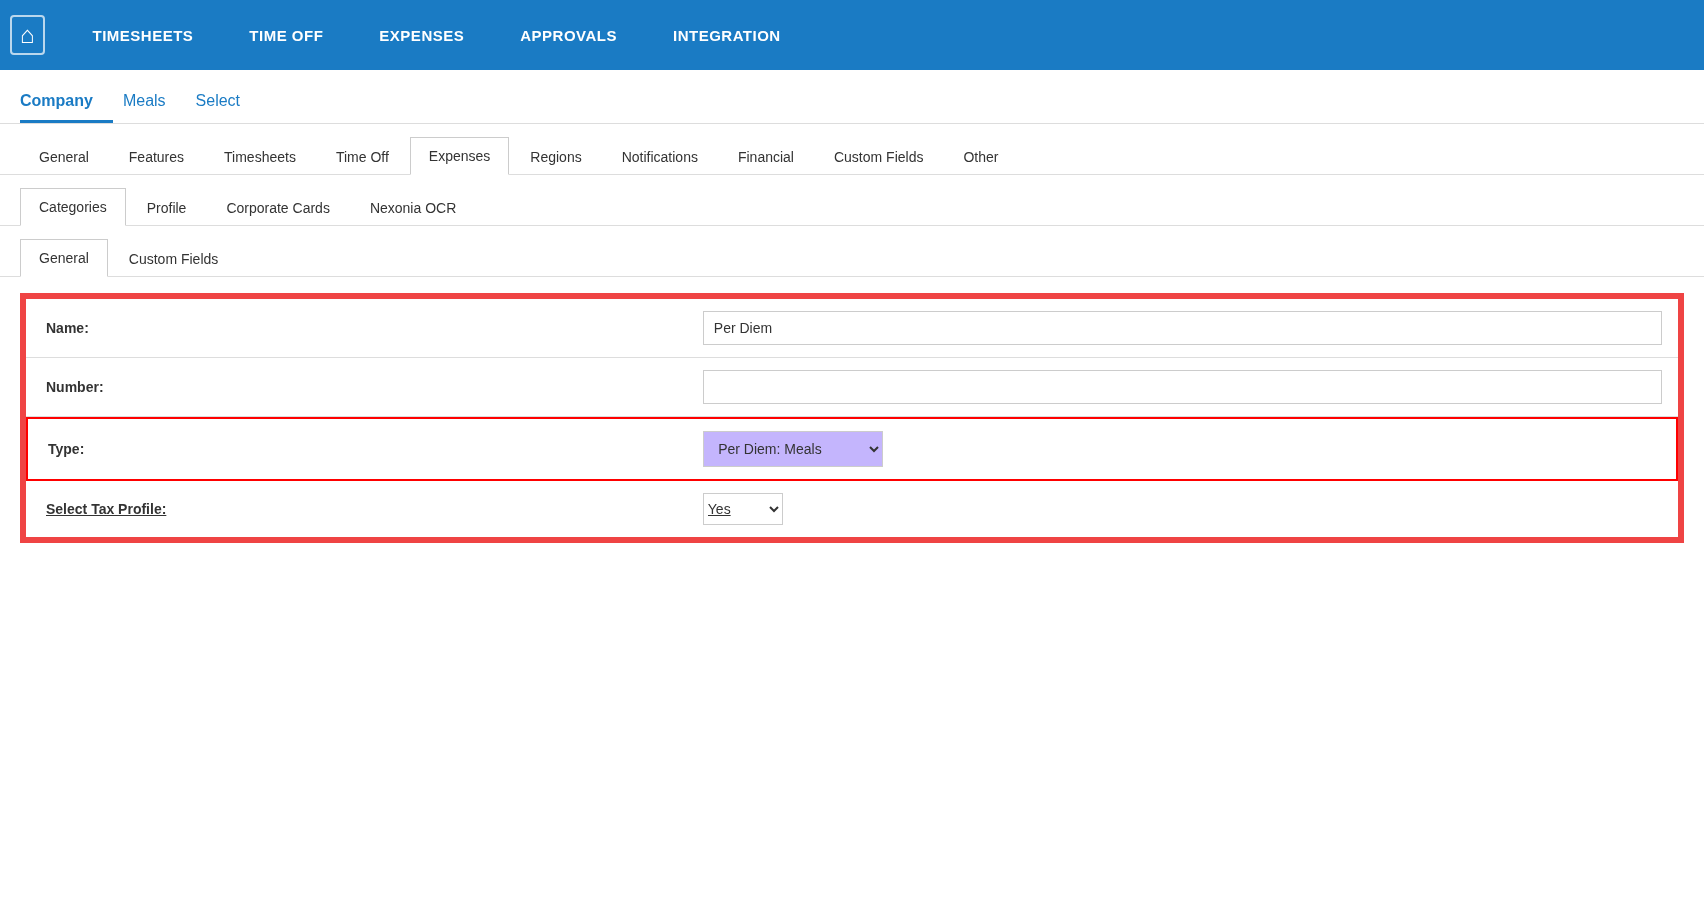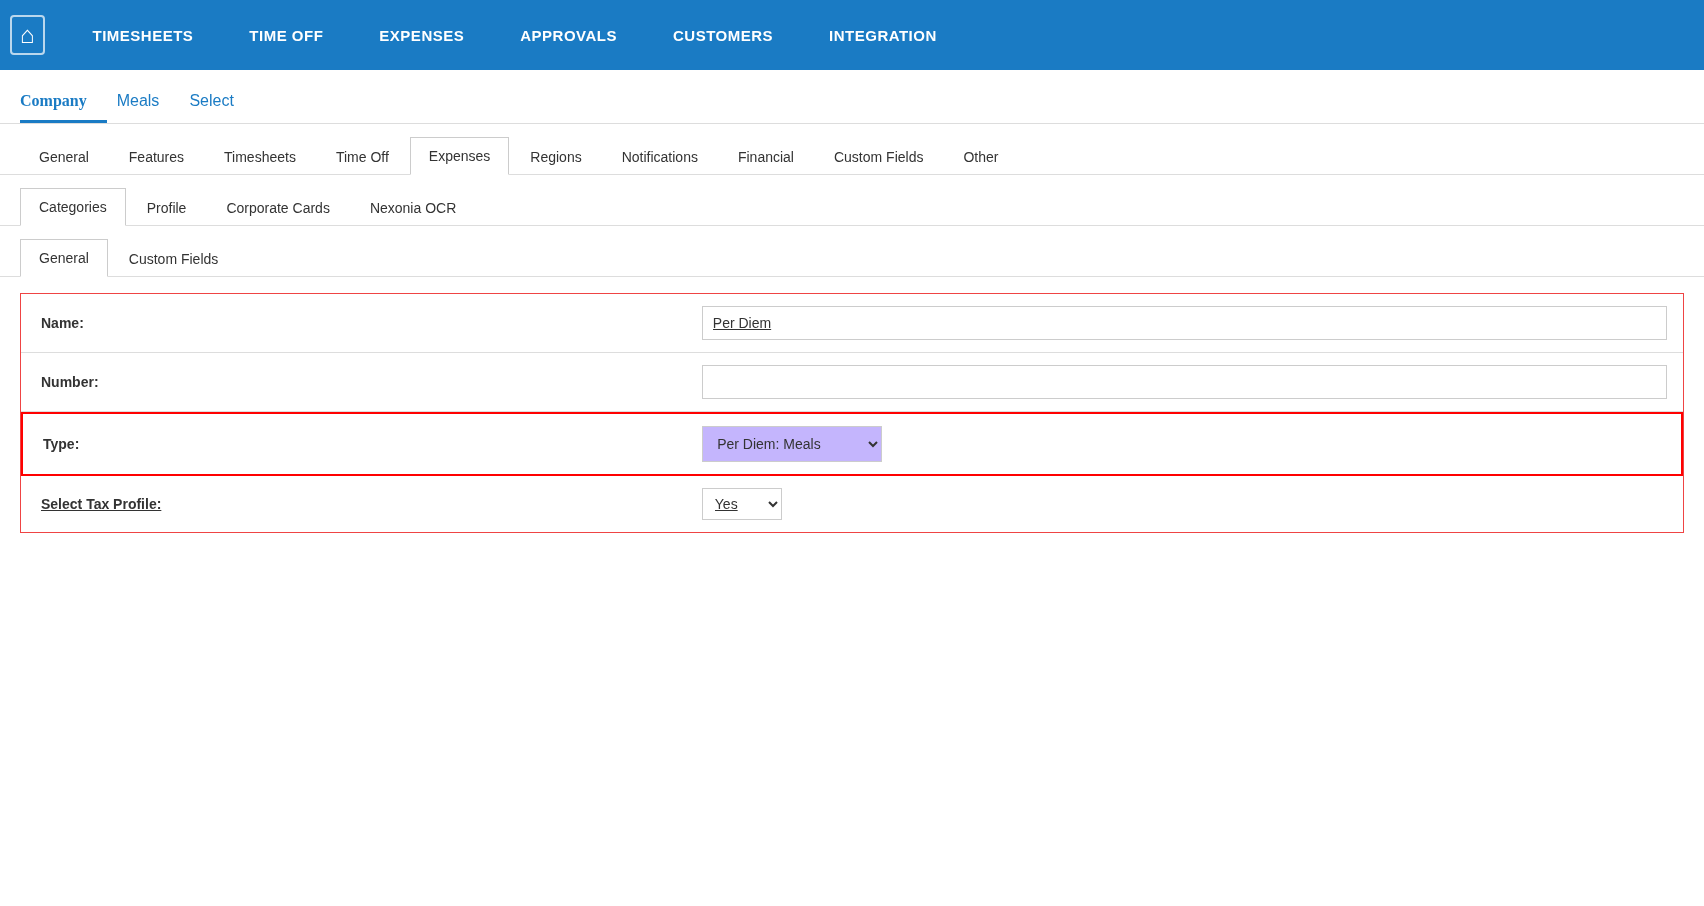--- a/index.html
+++ b/index.html
@@ -46,21 +46,20 @@
       font-size: 16px;
       font-weight: 500;
       padding: 14px 20px 10px 0;
       margin-right: 10px;
       cursor: pointer;
       border-bottom: 3px solid transparent;
     }
     .main-tab.active {
       border-bottom: 3px solid #1a7bc4;
       font-weight: bold;
-      font-family: Liberation Serif, serif;
     }
 
     
     .section-tabs {
       display: flex;
       align-items: flex-end;
       padding: 0 20px;
       margin-top: 12px;
       border-bottom: 1px solid #ddd;
     }
@@ -128,21 +127,21 @@
       bottom: -1px;
     }
     .third-tab.active {
       border: 1px solid #ccc;
       border-bottom: 1px solid #fff;
       background: #fff;
     }
 
     
     .form-area {
-      border: 1px solid #ef4444;
+      border: 6px solid #ef4444;
       margin: 16px 20px;
     }
     .form-row {
       display: flex;
       align-items: stretch;
       border-bottom: 1px solid #ddd;
     }
     .form-row:last-child {
       border-bottom: none;
       text-decoration: underline;
@@ -162,35 +161,34 @@
       display: flex;
       align-items: center;
     }
     .form-input {
       width: 100%;
       border: 1px solid #ccc;
       padding: 8px 10px;
       font-size: 14px;
       color: #333;
       outline: none;
-      text-decoration: underline;
     }
     .form-select {
       border: 1px solid #ccc;
       padding: 8px 10px;
       font-size: 14px;
       color: #333;
       background: #c4b5fd;
       appearance: auto;
       outline: none;
       min-width: 180px;
     }
     .form-select-small {
       border: 1px solid #ccc;
-      padding: 6px 8px;
+      padding: 6px 0;
       font-size: 14px;
       color: #333;
       background: #fff;
       appearance: auto;
       outline: none;
       min-width: 80px;
     }
 
     
     .type-row {
@@ -207,21 +205,20 @@
   </style>
 </head>
 <body>
 
 <nav class="top-nav">
   <span class="home-icon">⌂</span>
   <span class="nav-item">TIMESHEETS</span>
   <span class="nav-item">TIME OFF</span>
   <span class="nav-item">EXPENSES</span>
   <span class="nav-item">APPROVALS</span>
-  <span class="nav-item">CUSTOMERS</span>
   <span class="nav-item">INTEGRATION</span>
 </nav>
 
 <div class="main-tabs">
   <div class="main-tab active">Company</div>
   <div class="main-tab">Meals</div>
   <div class="main-tab">Select</div>
 </div>
 
 <div class="section-tabs">

